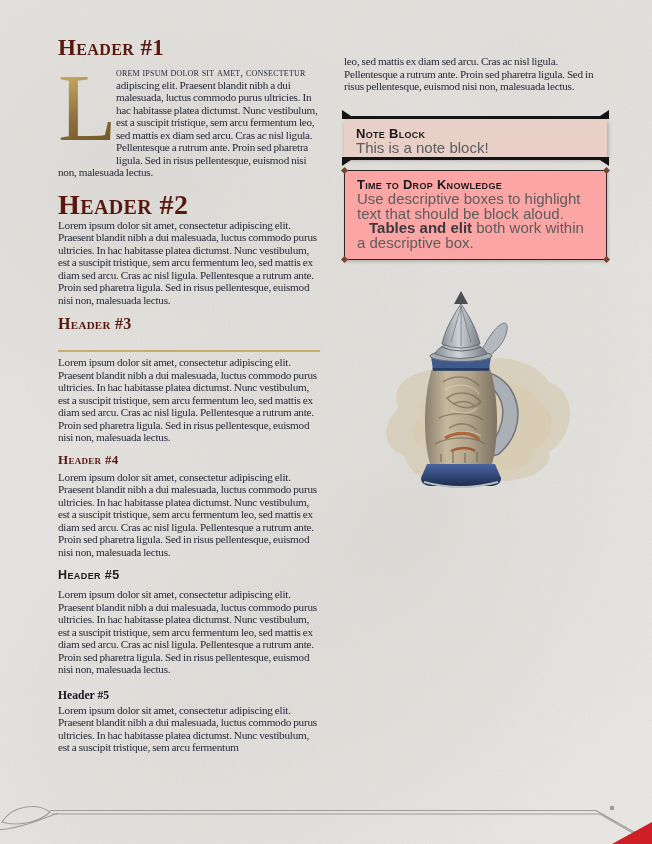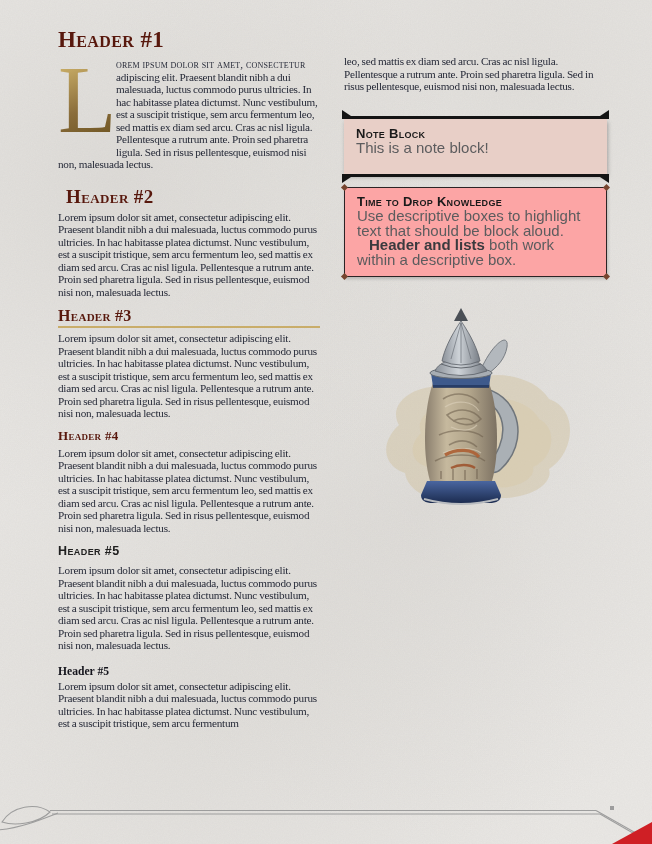--- a/index.html
+++ b/index.html
@@ -9,51 +9,51 @@
     background:
       radial-gradient(circle at 18% 22%, rgba(198,195,190,.35), rgba(198,195,190,0) 40%),
       radial-gradient(circle at 80% 10%, rgba(205,202,197,.30), rgba(205,202,197,0) 45%),
       radial-gradient(circle at 65% 60%, rgba(196,193,188,.28), rgba(196,193,188,0) 50%),
       radial-gradient(circle at 30% 85%, rgba(203,200,195,.30), rgba(203,200,195,0) 45%),
       #eae8e5;
   }
   .texture{position:absolute;left:0;top:0;pointer-events:none;}
 
   .col{position:absolute;color:#262a38;}
-  .col-left{left:58px;top:24px;width:262px;}
+  .col-left{left:58px;top:32px;width:262px;}
   .col-right{left:344px;top:55px;width:263px;}
 
   p.body{
     margin:0 0 6px 0;
     font-size:11.2px;line-height:12.5px;letter-spacing:-0.25px;word-spacing:-0.4px;
     color:#262a38;
   }
 
   h1,h2,h3,h4{font-variant:small-caps;color:#58180d;font-weight:bold;}
   h1{font-size:23px;line-height:23px;margin:4px 0 7px 0;letter-spacing:.4px;}
-  h2{font-size:19px;line-height:22px;margin:15px 0 3px 8px;letter-spacing:.4px;}
-  h3{font-size:16px;line-height:17px;margin:9px 0 4px 0;padding-bottom:2px;
+  h2{font-size:28px;line-height:22px;margin:15px 0 3px 0;letter-spacing:.4px;}
+  h3{font-size:16px;line-height:17px;margin:9px 0 4px 0;padding-bottom:18px;
      border-bottom:2px solid #c9ad6a;letter-spacing:.3px;}
   h4{font-size:13px;line-height:14px;margin:9px 0 4px 0;letter-spacing:.3px;}
   h5{font-family:"Liberation Sans",sans-serif;font-variant:small-caps;
      font-size:12.5px;line-height:13px;margin:11px 0 6px 0;color:#202020;
      font-weight:bold;letter-spacing:.4px;}
   h6{font-size:11.6px;line-height:13px;margin:13px 0 2px 0;color:#14141c;font-weight:bold;}
 
   .dropcap{
     float:left;width:54px;height:88px;margin:2px 4px 0 0;
     font-size:96px;line-height:80px;font-style:normal;
     background:linear-gradient(160deg,#c5a963 10%,#8a6d3b 55%,#6b521f 95%);
     -webkit-background-clip:text;background-clip:text;color:transparent;
   }
   .lead{font-variant:small-caps;letter-spacing:.2px;text-align:center;}
 
   
   .note{
-    position:relative;background:#e8cfc7;margin:26px 0 0 0;padding:7px 12px 19px 12px;
+    position:relative;background:#e8cfc7;margin:26px 0 0 0;padding:7px 12px 2px 12px;
     box-shadow:1px 3px 4px rgba(0,0,0,.28);
   }
   .note::before,.note::after{content:"";position:absolute;left:-2px;right:-2px;height:3px;background:#141414;}
   .note::before{top:-3px;} .note::after{bottom:-3px;}
   .wing{position:absolute;width:0;height:0;}
   .wing.tl{top:-9px;left:-2px;border-bottom:6px solid #141414;border-right:9px solid transparent;}
   .wing.tr{top:-9px;right:-2px;border-bottom:6px solid #141414;border-left:9px solid transparent;}
   .wing.bl{bottom:-9px;left:-2px;border-top:6px solid #141414;border-right:9px solid transparent;}
   .wing.br{bottom:-9px;right:-2px;border-top:6px solid #141414;border-left:9px solid transparent;}
   .note-title,.desc-title{
@@ -128,21 +128,21 @@
       <div class="note-body">This is a note block!</div>
     </div>
 
     <div class="desc">
       <span class="dot tl"></span>
       <span class="dot tr"></span>
       <span class="dot bl"></span>
       <span class="dot br"></span>
       <div class="desc-title">Time to Drop Knowledge</div>
       <div class="desc-line">Use descriptive boxes to highlight text that should be block aloud.</div>
-      <div class="desc-line indent"><span class="desc-bold">Header and lists</span><span> both work within a descriptive box.</span></div>
+      <div class="desc-line indent"><span class="desc-bold">Tables and elit</span><span> both work within a descriptive box.</span></div>
     </div>
 
     <figure class="stein-figure">
       <svg width="230" height="212" viewBox="0 0 230 212">
         <defs>
           <linearGradient id="bodyGrad" x1="0" y1="0" x2="1" y2="0">
             <stop offset="0" stop-color="#8a7e6d"></stop>
               <stop offset="0.3" stop-color="#c6b99e"></stop>
             <stop offset="0.62" stop-color="#b2a58b"></stop>
               <stop offset="1" stop-color="#7c7162"></stop>

